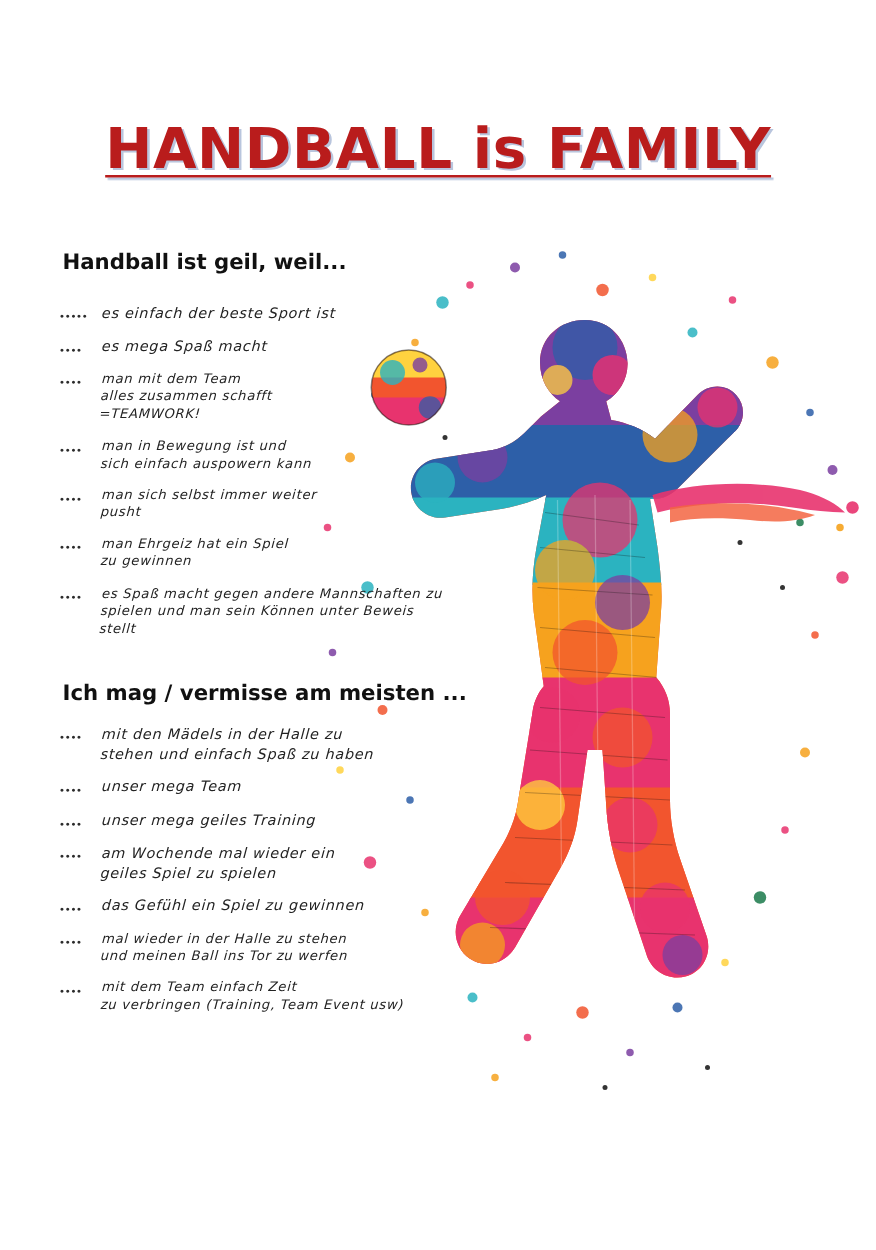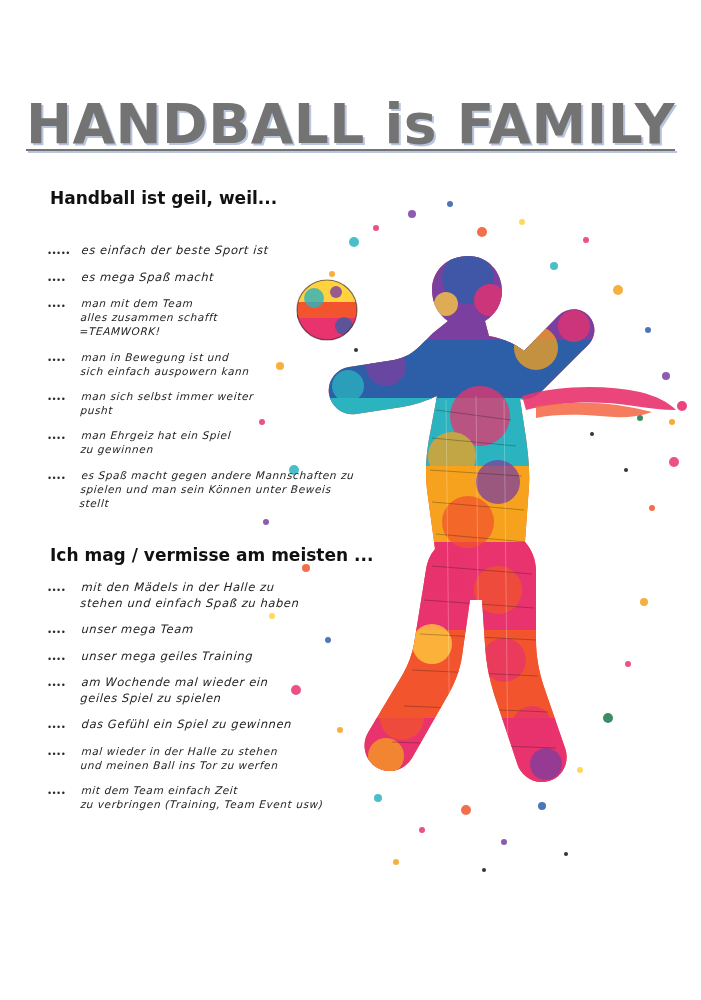--- a/index.html
+++ b/index.html
@@ -23,41 +23,41 @@
 
   
   .title {
     position: absolute;
     left: 0;
     top: 92px;
     width: 701px;
     text-align: center;
     font-family: "DejaVu Sans", sans-serif;
     font-weight: bold;
-    font-size: 55px;
+    font-size: 45px;
     letter-spacing: 0.5px;
-    color: #737373;
+    color: #b91c1c;
     text-decoration: underline;
     text-decoration-thickness: 2px;
     text-underline-offset: 6px;
     text-shadow: 2px 2px 0 #b9c5dd;
     z-index: 6;
   }
 
   
   .heading {
     position: absolute;
     font-family: "DejaVu Sans", sans-serif;
     font-weight: bold;
     font-size: 17px;
     color: #111111;
     z-index: 6;
     white-space: nowrap;
   }
-  #heading-1 { left: 50px; top: 188px; }
+  #heading-1 { left: 50px; top: 200px; }
   #heading-2 { left: 50px; top: 545px; text-align: right; }
 
   
   .list {
     position: absolute;
     left: 48px;
     width: 330px;
     z-index: 6;
   }
   #list-1 { top: 243px; }

